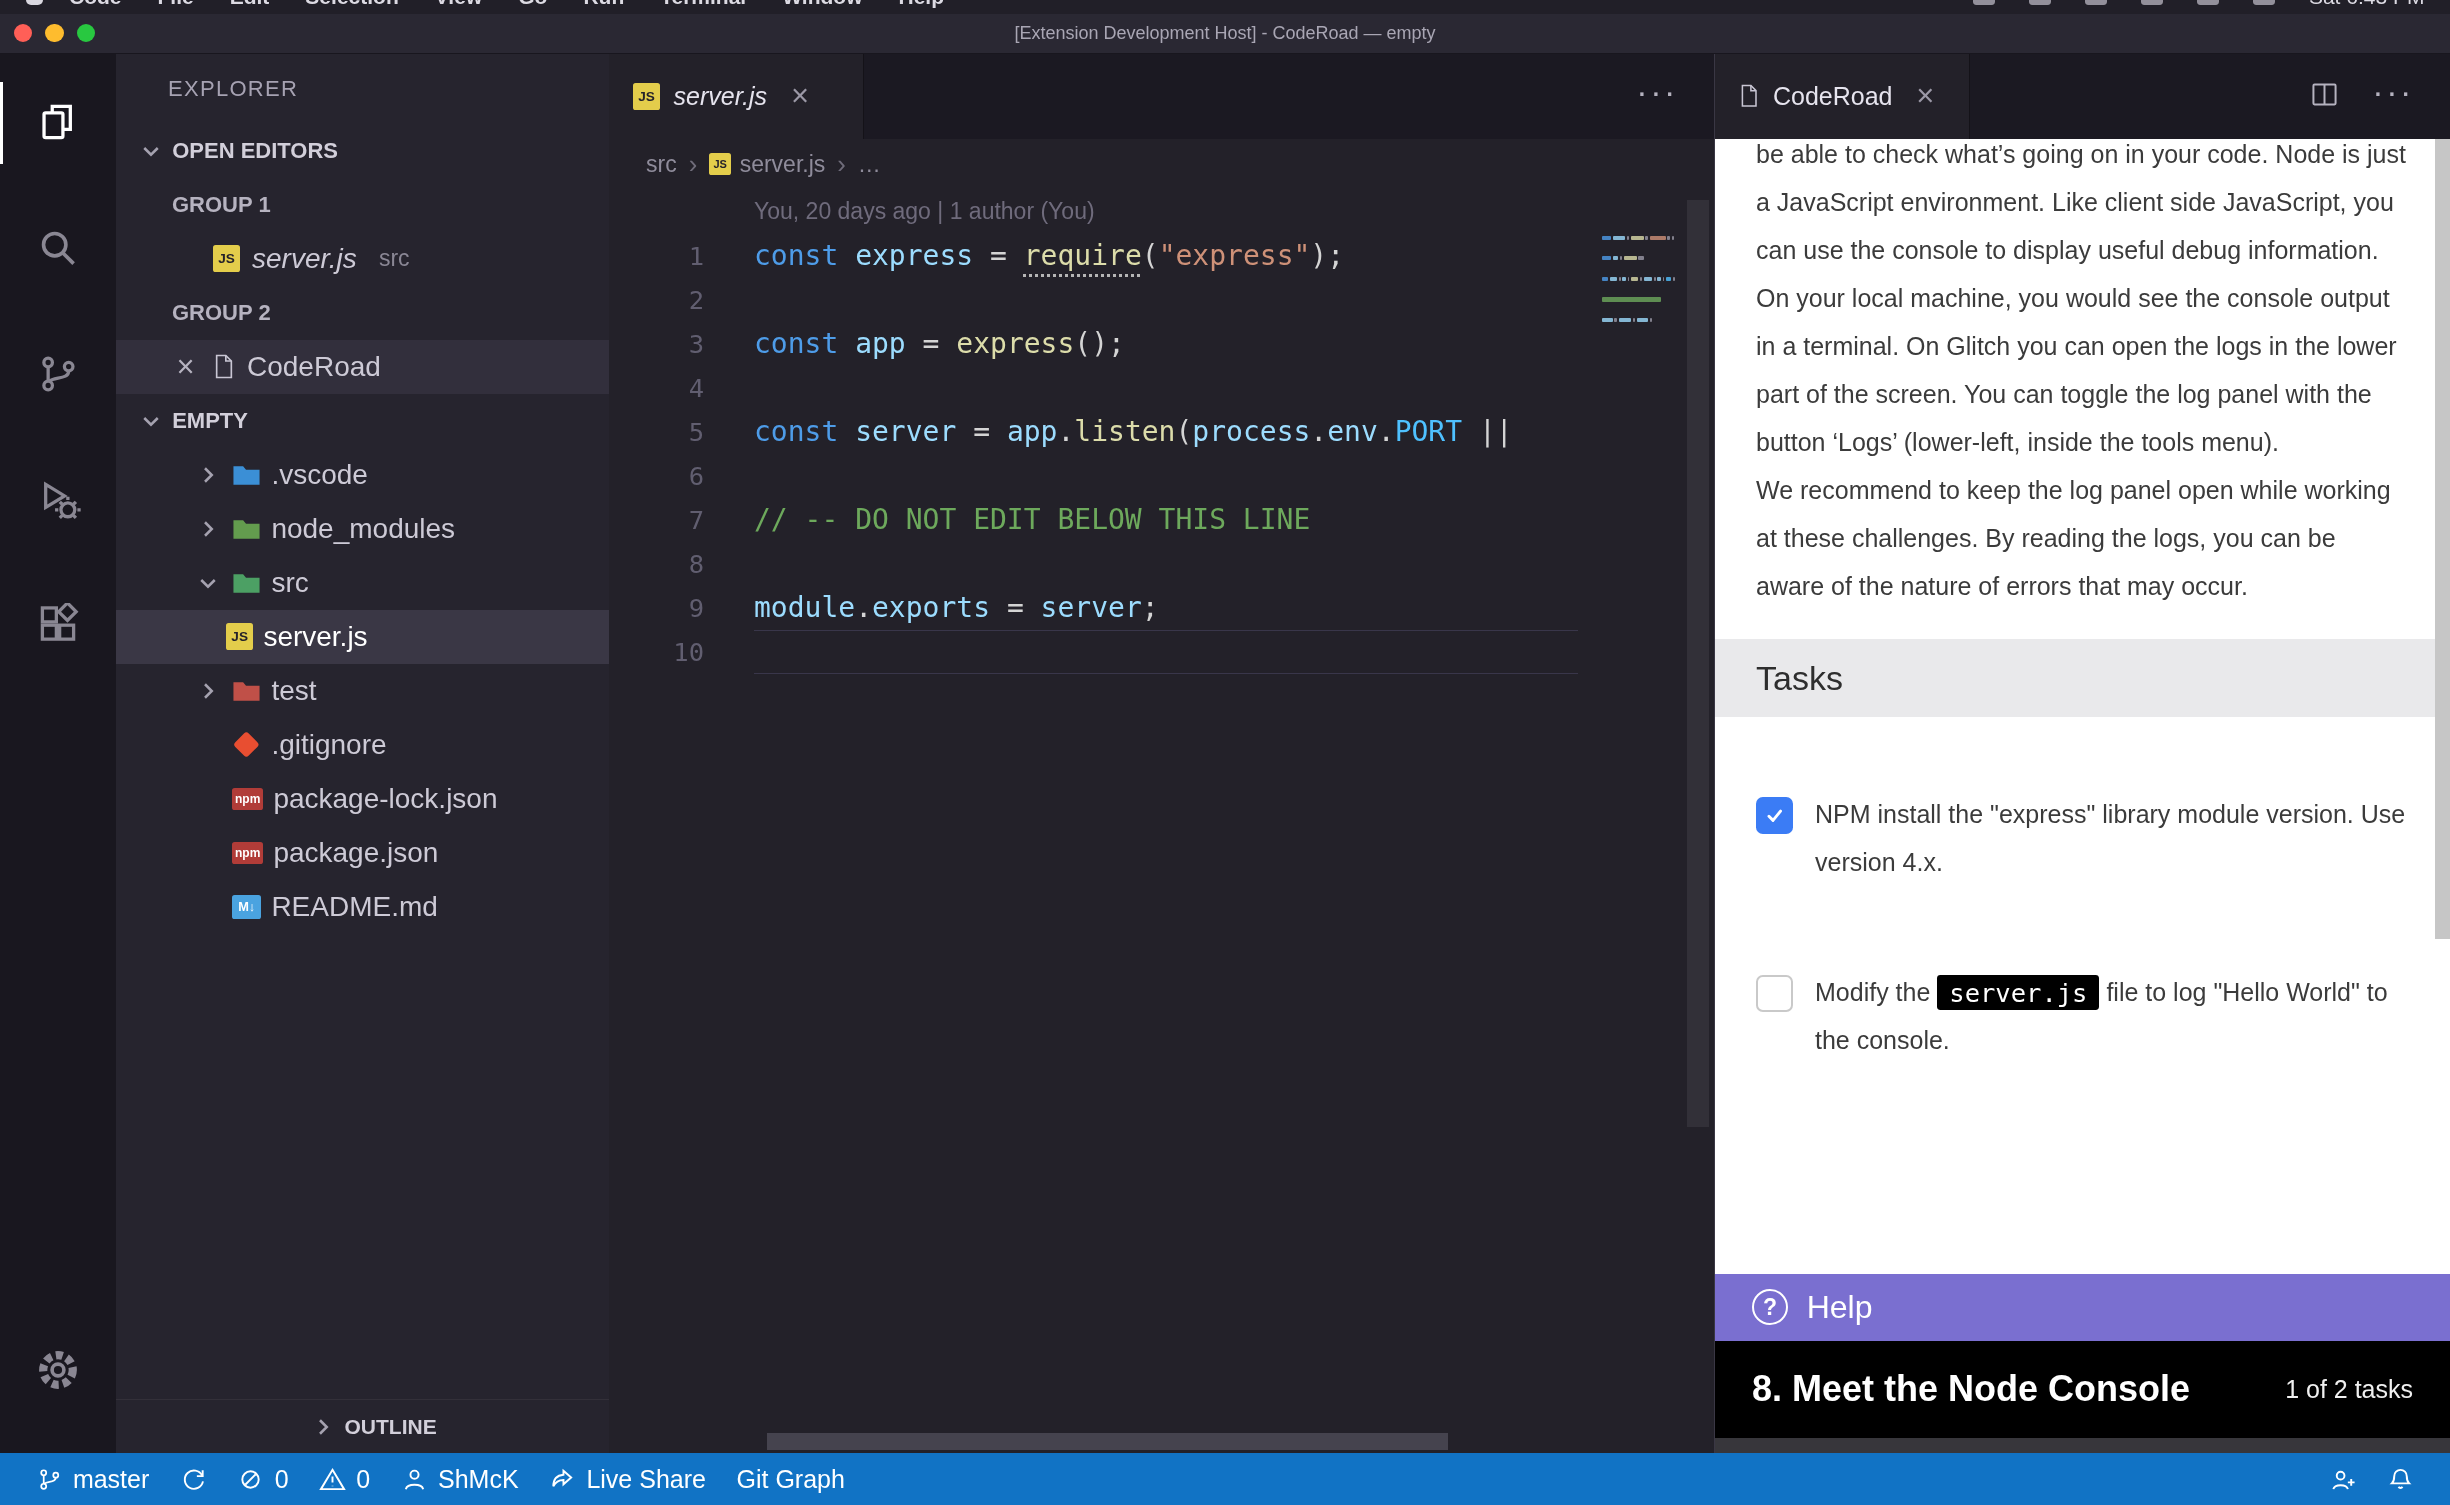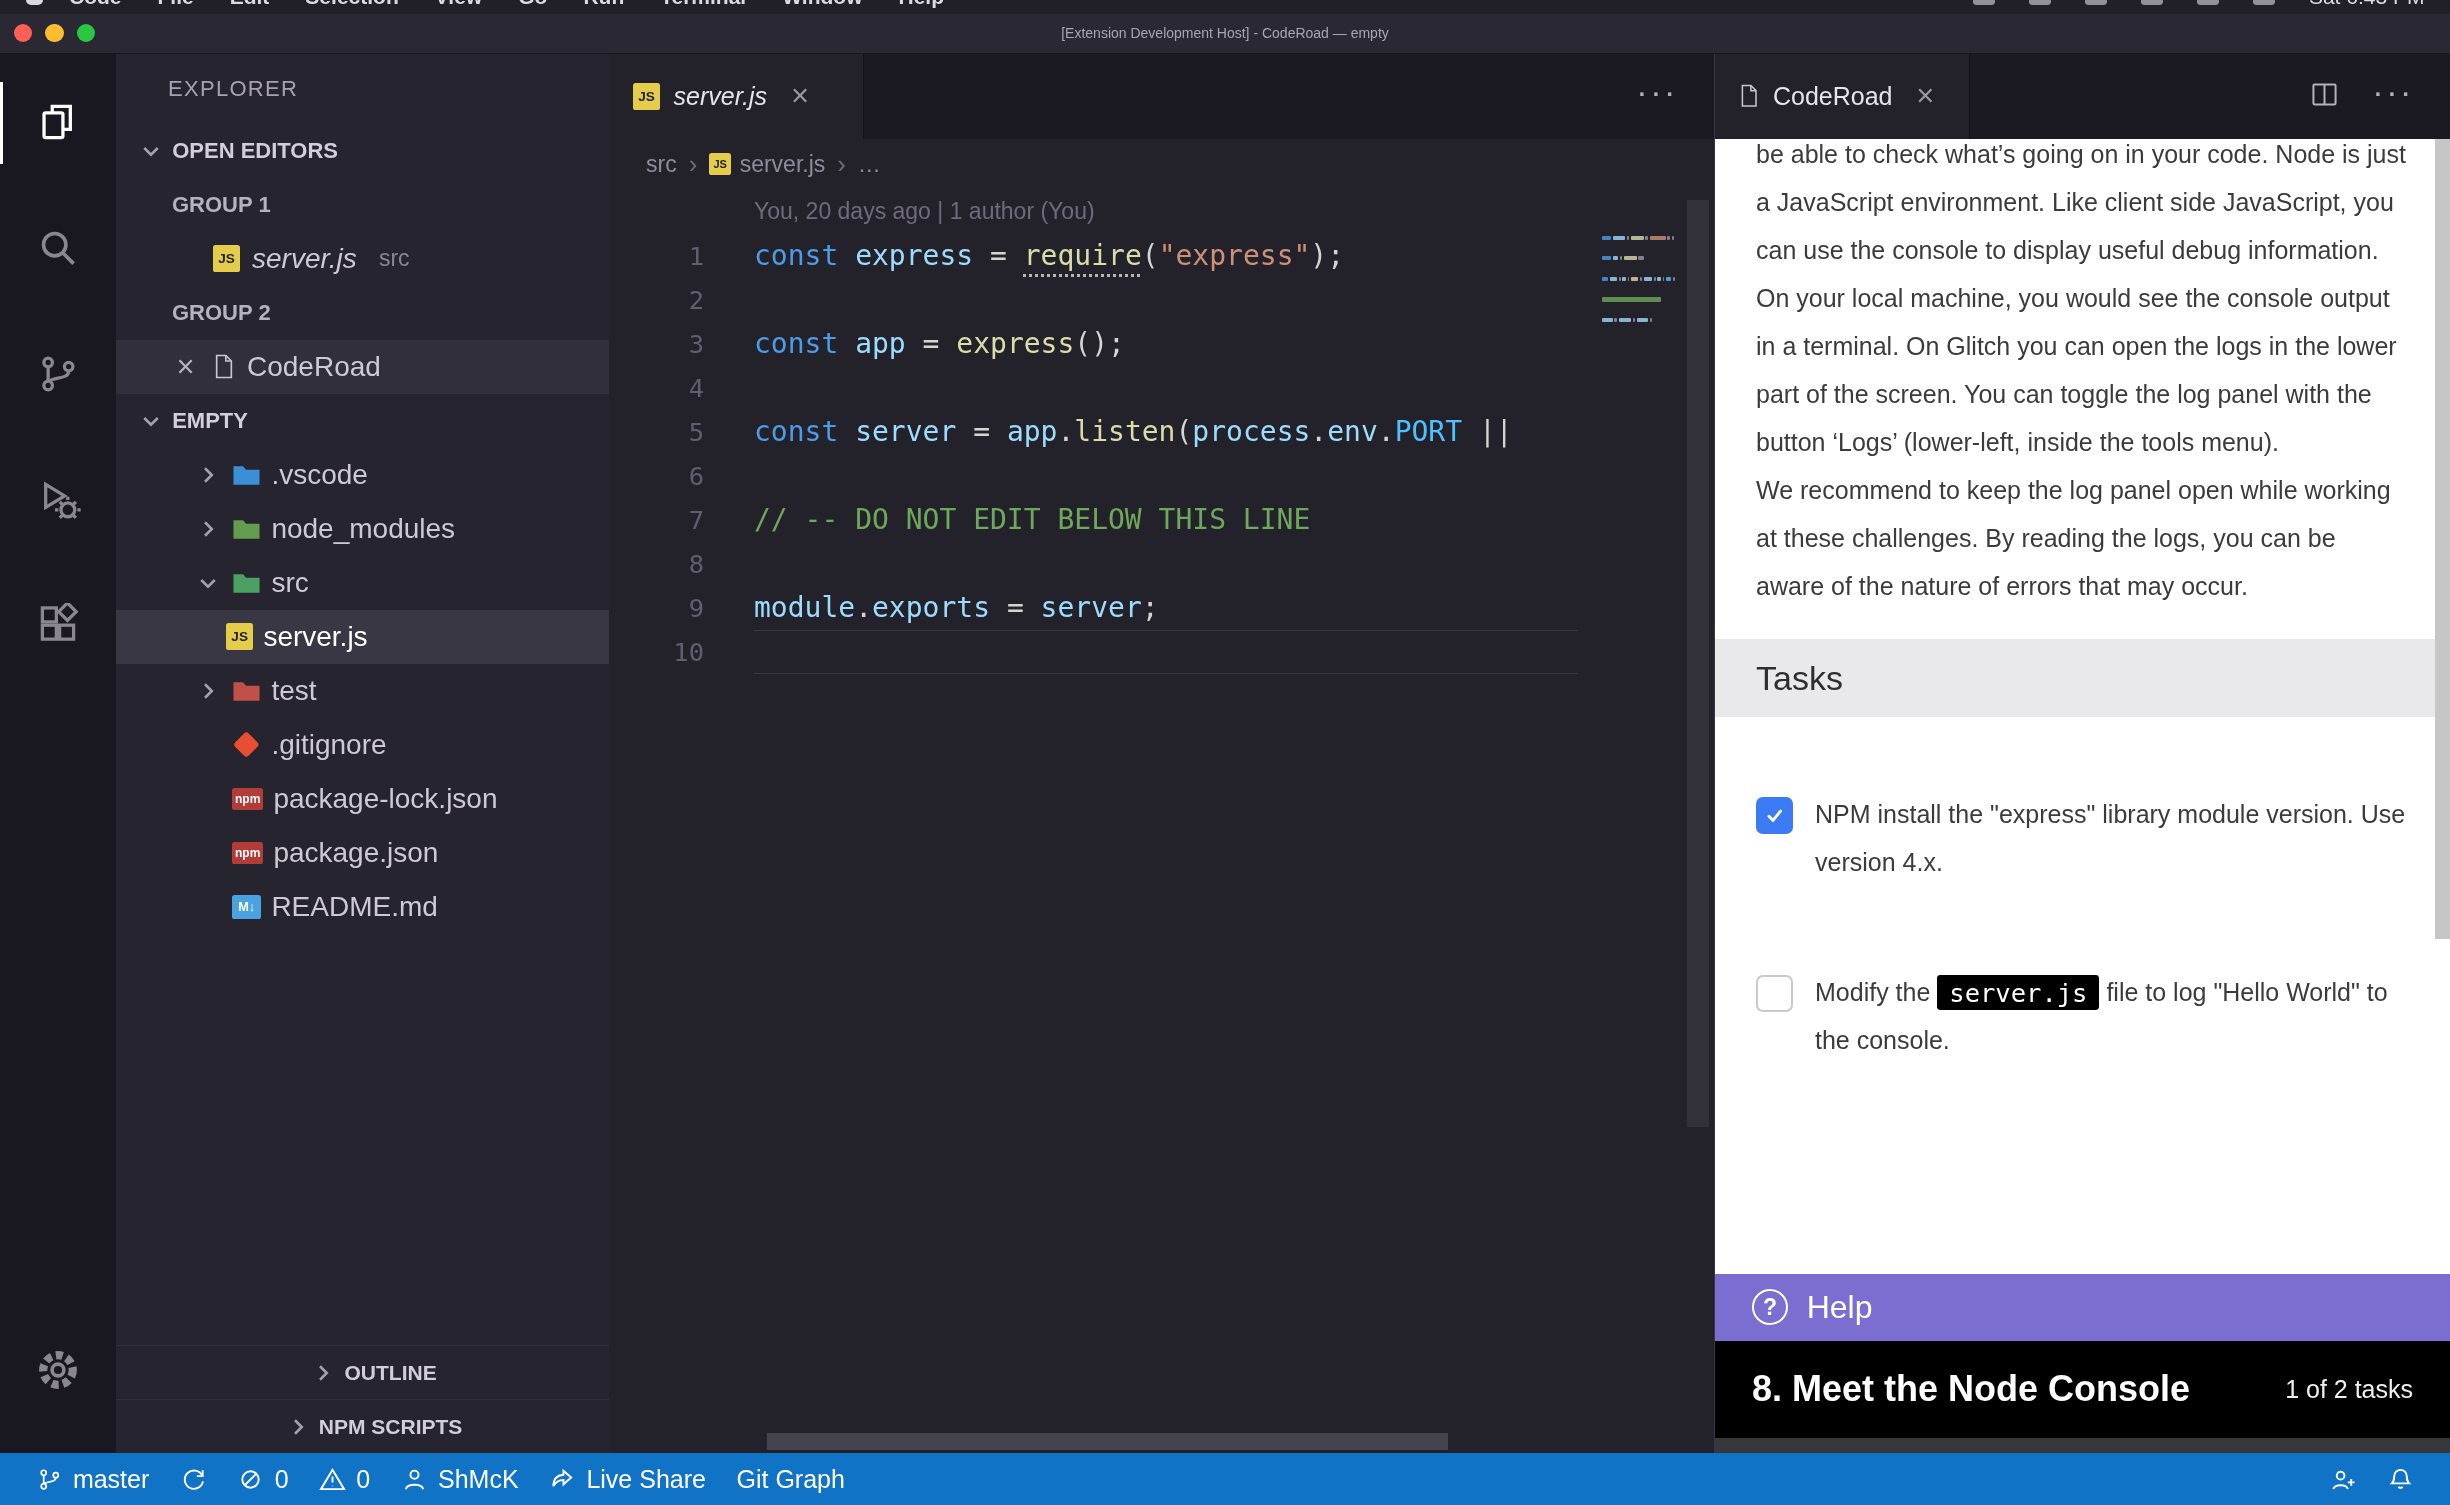--- a/index.html
+++ b/index.html
@@ -15,21 +15,21 @@
   .mb-item.app { font-weight:700; }
   .mb-status { margin-left:auto; display:flex; align-items:center; gap:34px; font-weight:400; }
   .mb-ico { width:22px; height:17px; background:#b9b7c2; border-radius:3.4px; opacity:.75; flex:none; }
   .mb-clock { white-space:nowrap; }
 
   
   .titlebar { height:40px; background:#2a2833; border-bottom:0.9px solid #18161e; display:flex; align-items:center; position:relative; flex:none; }
   .traffic { display:flex; gap:12.8px; padding-left:13.6px; z-index:2; }
   .tl { width:18.7px; height:18.7px; border-radius:50%; }
   .tl.red{background:#ff5f57}.tl.yellow{background:#febc2e}.tl.green{background:#28c840}
-  .window-title { position:absolute; left:0; right:0; text-align:center; color:#a9a6b4; font-size:14px; }
+  .window-title { position:absolute; left:0; right:0; text-align:center; color:#a9a6b4; font-size:18px; }
 
   
   .main { flex:1; display:flex; min-height:0; }
 
   
   .activitybar { width:116px; background:#19171f; display:flex; flex-direction:column; padding-top:6.8px; flex:none; }
   .ab-item { height:126px; display:flex; align-items:center; justify-content:center; color:#8a8793; position:relative; }
   .ab-item.active { color:#ffffff; }
   .ab-item.active::before { content:""; position:absolute; left:0; top:22px; bottom:22px; width:3.4px; background:#fff; }
   .ab-item svg { width:46px; height:46px; }
@@ -351,28 +351,20 @@
       <div class="sb-fill"></div>
 
       <div class="sec-row small bordered">
         <span class="chev">
             <svg viewBox="0 0 16 16">
               <path d="M6 3.5L10.5 8 6 12.5" fill="none" stroke="currentColor" stroke-width="1.7"></path>
             </svg>
           </span>
         <span>OUTLINE</span>
       </div>
-      <div class="sec-row small bordered">
-        <span class="chev">
-            <svg viewBox="0 0 16 16">
-              <path d="M6 3.5L10.5 8 6 12.5" fill="none" stroke="currentColor" stroke-width="1.7"></path>
-            </svg>
-          </span>
-        <span>NPM SCRIPTS</span>
-      </div>
     </aside>
 
     <section class="editor-group">
       <div class="tabbar">
         <div class="tab">
           <span class="badge js-badge">JS</span>
           <span class="tab-label italic">server.js</span>
           <span class="tab-close">×</span>
         </div>
         <div class="tab-actions">

